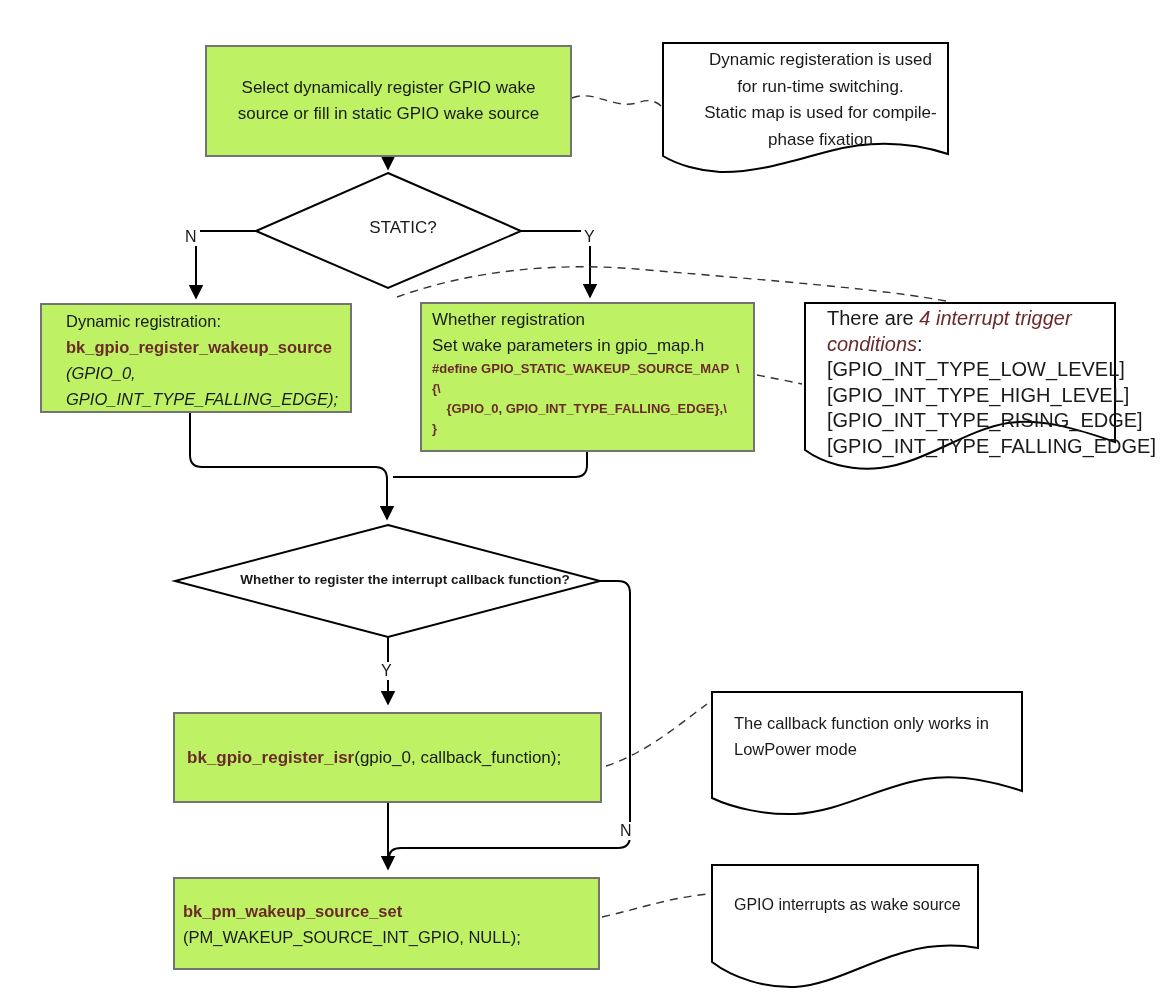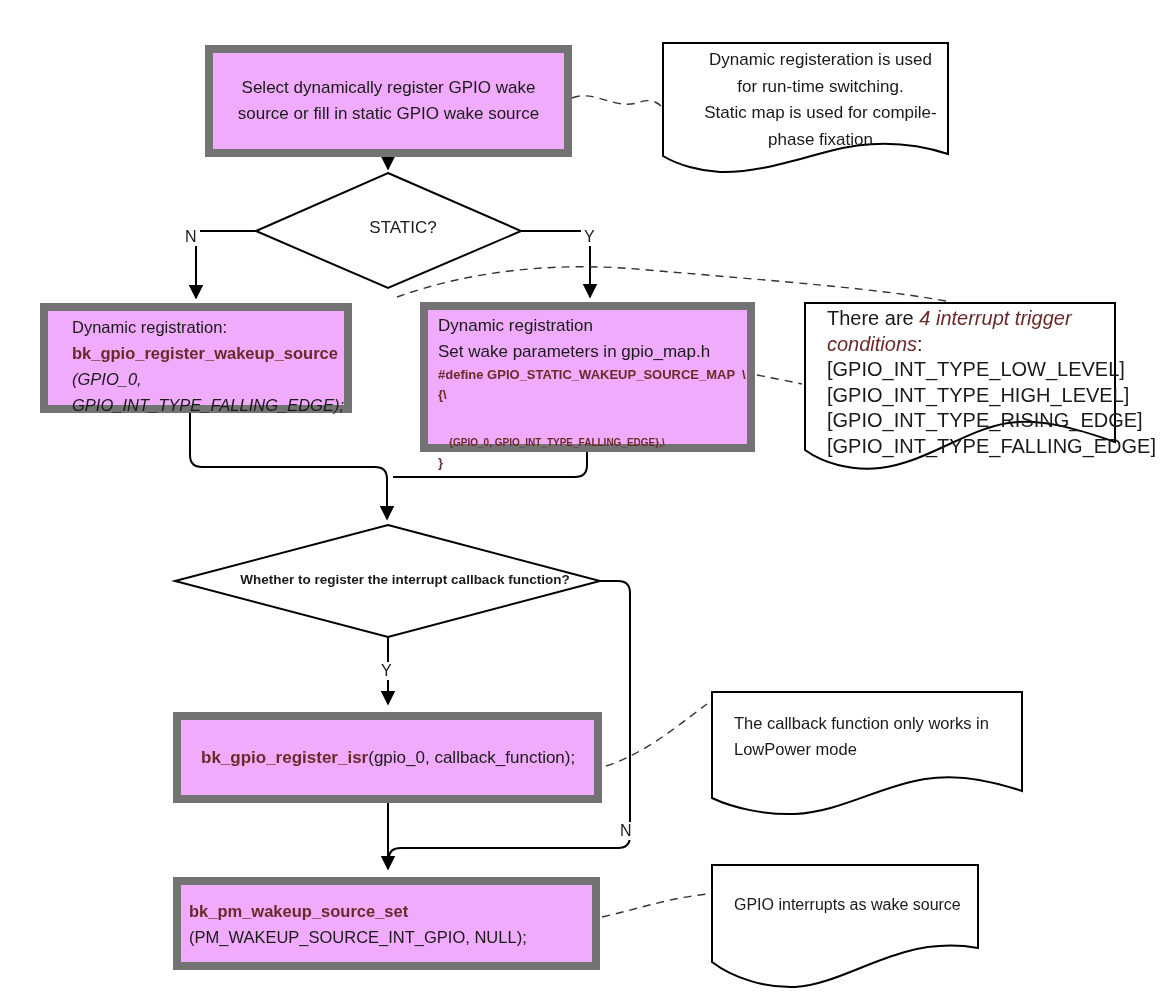--- a/index.html
+++ b/index.html
@@ -3,21 +3,21 @@
 <meta charset="utf-8">
 <style>
   :root { --maroon:#6B2A2A; --ink:#1a1a1a; }
   html,body { margin:0; padding:0; background:#fff; }
   #stage {
     position:relative; width:1174px; height:1003px; background:#fff;
     font-family:"Liberation Sans", sans-serif; color:var(--ink); overflow:hidden;
   }
   #wires { position:absolute; left:0; top:0; width:1174px; height:1003px; }
   .box {
-    position:absolute; background:#f0abfc; border:8px solid #737373;
+    position:absolute; background:#bef264; border:2px solid #737373;
     box-sizing:border-box; z-index:2;
   }
   .txt { position:absolute; z-index:3;padding-left:15px; }
   .center { display:flex; align-items:center; justify-content:center; text-align:center; }
   .maroon { color:var(--maroon); font-weight:bold; }
   .it { font-style:italic; }
   .pre { white-space:pre; }
   .preline { white-space:pre-line; }
   .branch {
     position:absolute; z-index:4; font-size:16px; color:var(--ink);
@@ -66,29 +66,29 @@
   </div>
 
   <div class="box" style="left:40px; top:303px; width:312px; height:110px; padding:3px 24px;">
     <div style="font-size:16.5px; line-height:26px;">Dynamic registration:</div>
     <div class="maroon" style="font-size:16.5px; line-height:26px;">bk_gpio_register_wakeup_source</div>
     <div class="it" style="font-size:16.5px; line-height:26px;">(GPIO_0,</div>
     <div class="it" style="font-size:16.5px; line-height:26px;">GPIO_INT_TYPE_FALLING_EDGE);</div>
   </div>
 
   <div class="box" style="left:420px; top:302px; width:335px; height:150px; padding:3px 10px;">
-    <div style="font-size:17px; line-height:26px;">Dynamic registration</div>
+    <div style="font-size:17px; line-height:26px;">Whether registration</div>
     <div style="font-size:17px; line-height:26px;">Set wake parameters in gpio_map.h</div>
     <div class="maroon pre" style="font-size:13px; line-height:20px;">#define GPIO_STATIC_WAKEUP_SOURCE_MAP  \</div>
     <div class="maroon pre" style="font-size:13px; line-height:20px;">{\</div>
-    <div class="maroon pre" style="font-size:10px; line-height:20px;margin-top:28px;">    {GPIO_0, GPIO_INT_TYPE_FALLING_EDGE},\</div>
+    <div class="maroon pre" style="font-size:13px; line-height:20px;">    {GPIO_0, GPIO_INT_TYPE_FALLING_EDGE},\</div>
     <div class="maroon pre" style="font-size:13px; line-height:20px;">}</div>
   </div>
 
-  <div class="box" style="left:173px; top:712px; width:429px; height:91px; display:flex; align-items:center; padding-left:20px;">
+  <div class="box" style="left:173px; top:712px; width:429px; height:91px; display:flex; align-items:center; padding-left:12px;">
     <div style="font-size:17px;">
       <span class="maroon">bk_gpio_register_isr</span><span>(gpio_0, callback_function);</span>
     </div>
   </div>
 
   <div class="box" style="left:173px; top:877px; width:427px; height:93px; display:flex; flex-direction:column; justify-content:center; padding-left:8px;">
     <div class="maroon" style="font-size:16.5px; line-height:26px;">bk_pm_wakeup_source_set</div>
     <div style="font-size:16.5px; line-height:26px;">(PM_WAKEUP_SOURCE_INT_GPIO, NULL);</div>
   </div>
 

